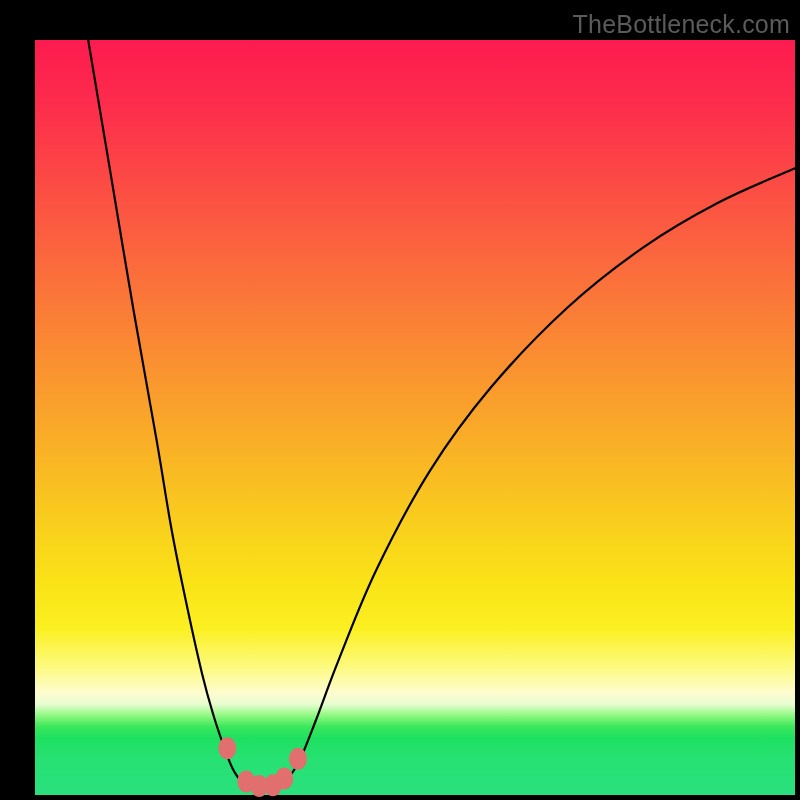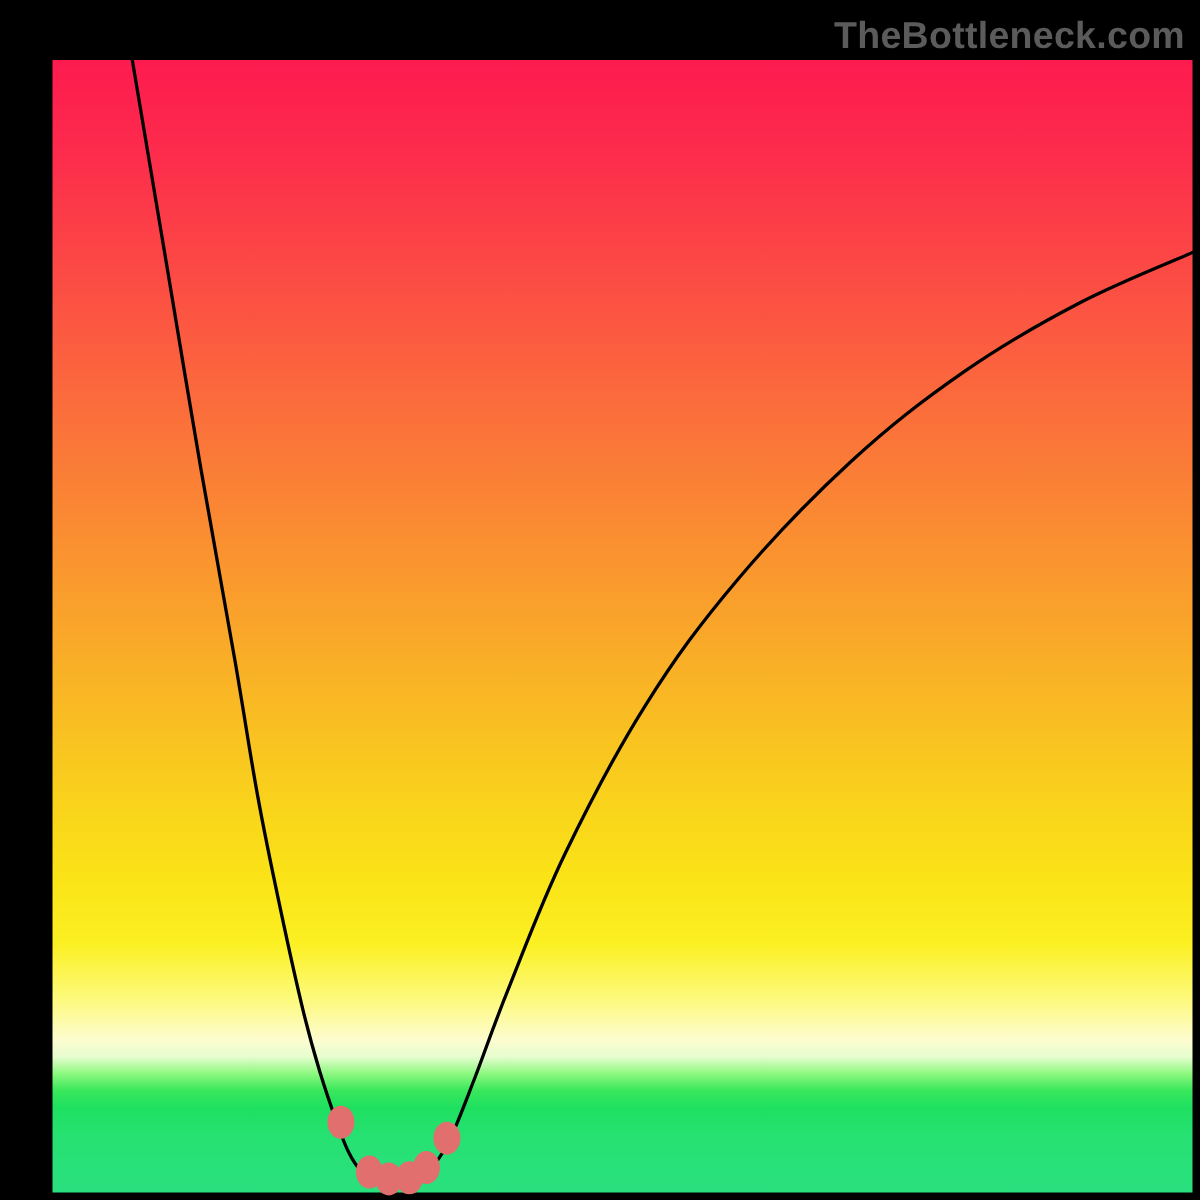--- a/index.html
+++ b/index.html
@@ -45,21 +45,21 @@
       #26e172 95%,
       #2ae07e 100%
     );
   }
   .watermark {
     position: absolute;
     top: 10px;
     right: 10px;
     color: #5b5b5b;
     font-size: 25px;
-    font-weight: 700;
+    font-weight: 400;
     letter-spacing: 0.2px;
     user-select: none;
   }
   svg.curve {
     position: absolute;
     left: 0;
     top: 0;
     width: 760px;
     height: 755px;
     overflow: visible;

